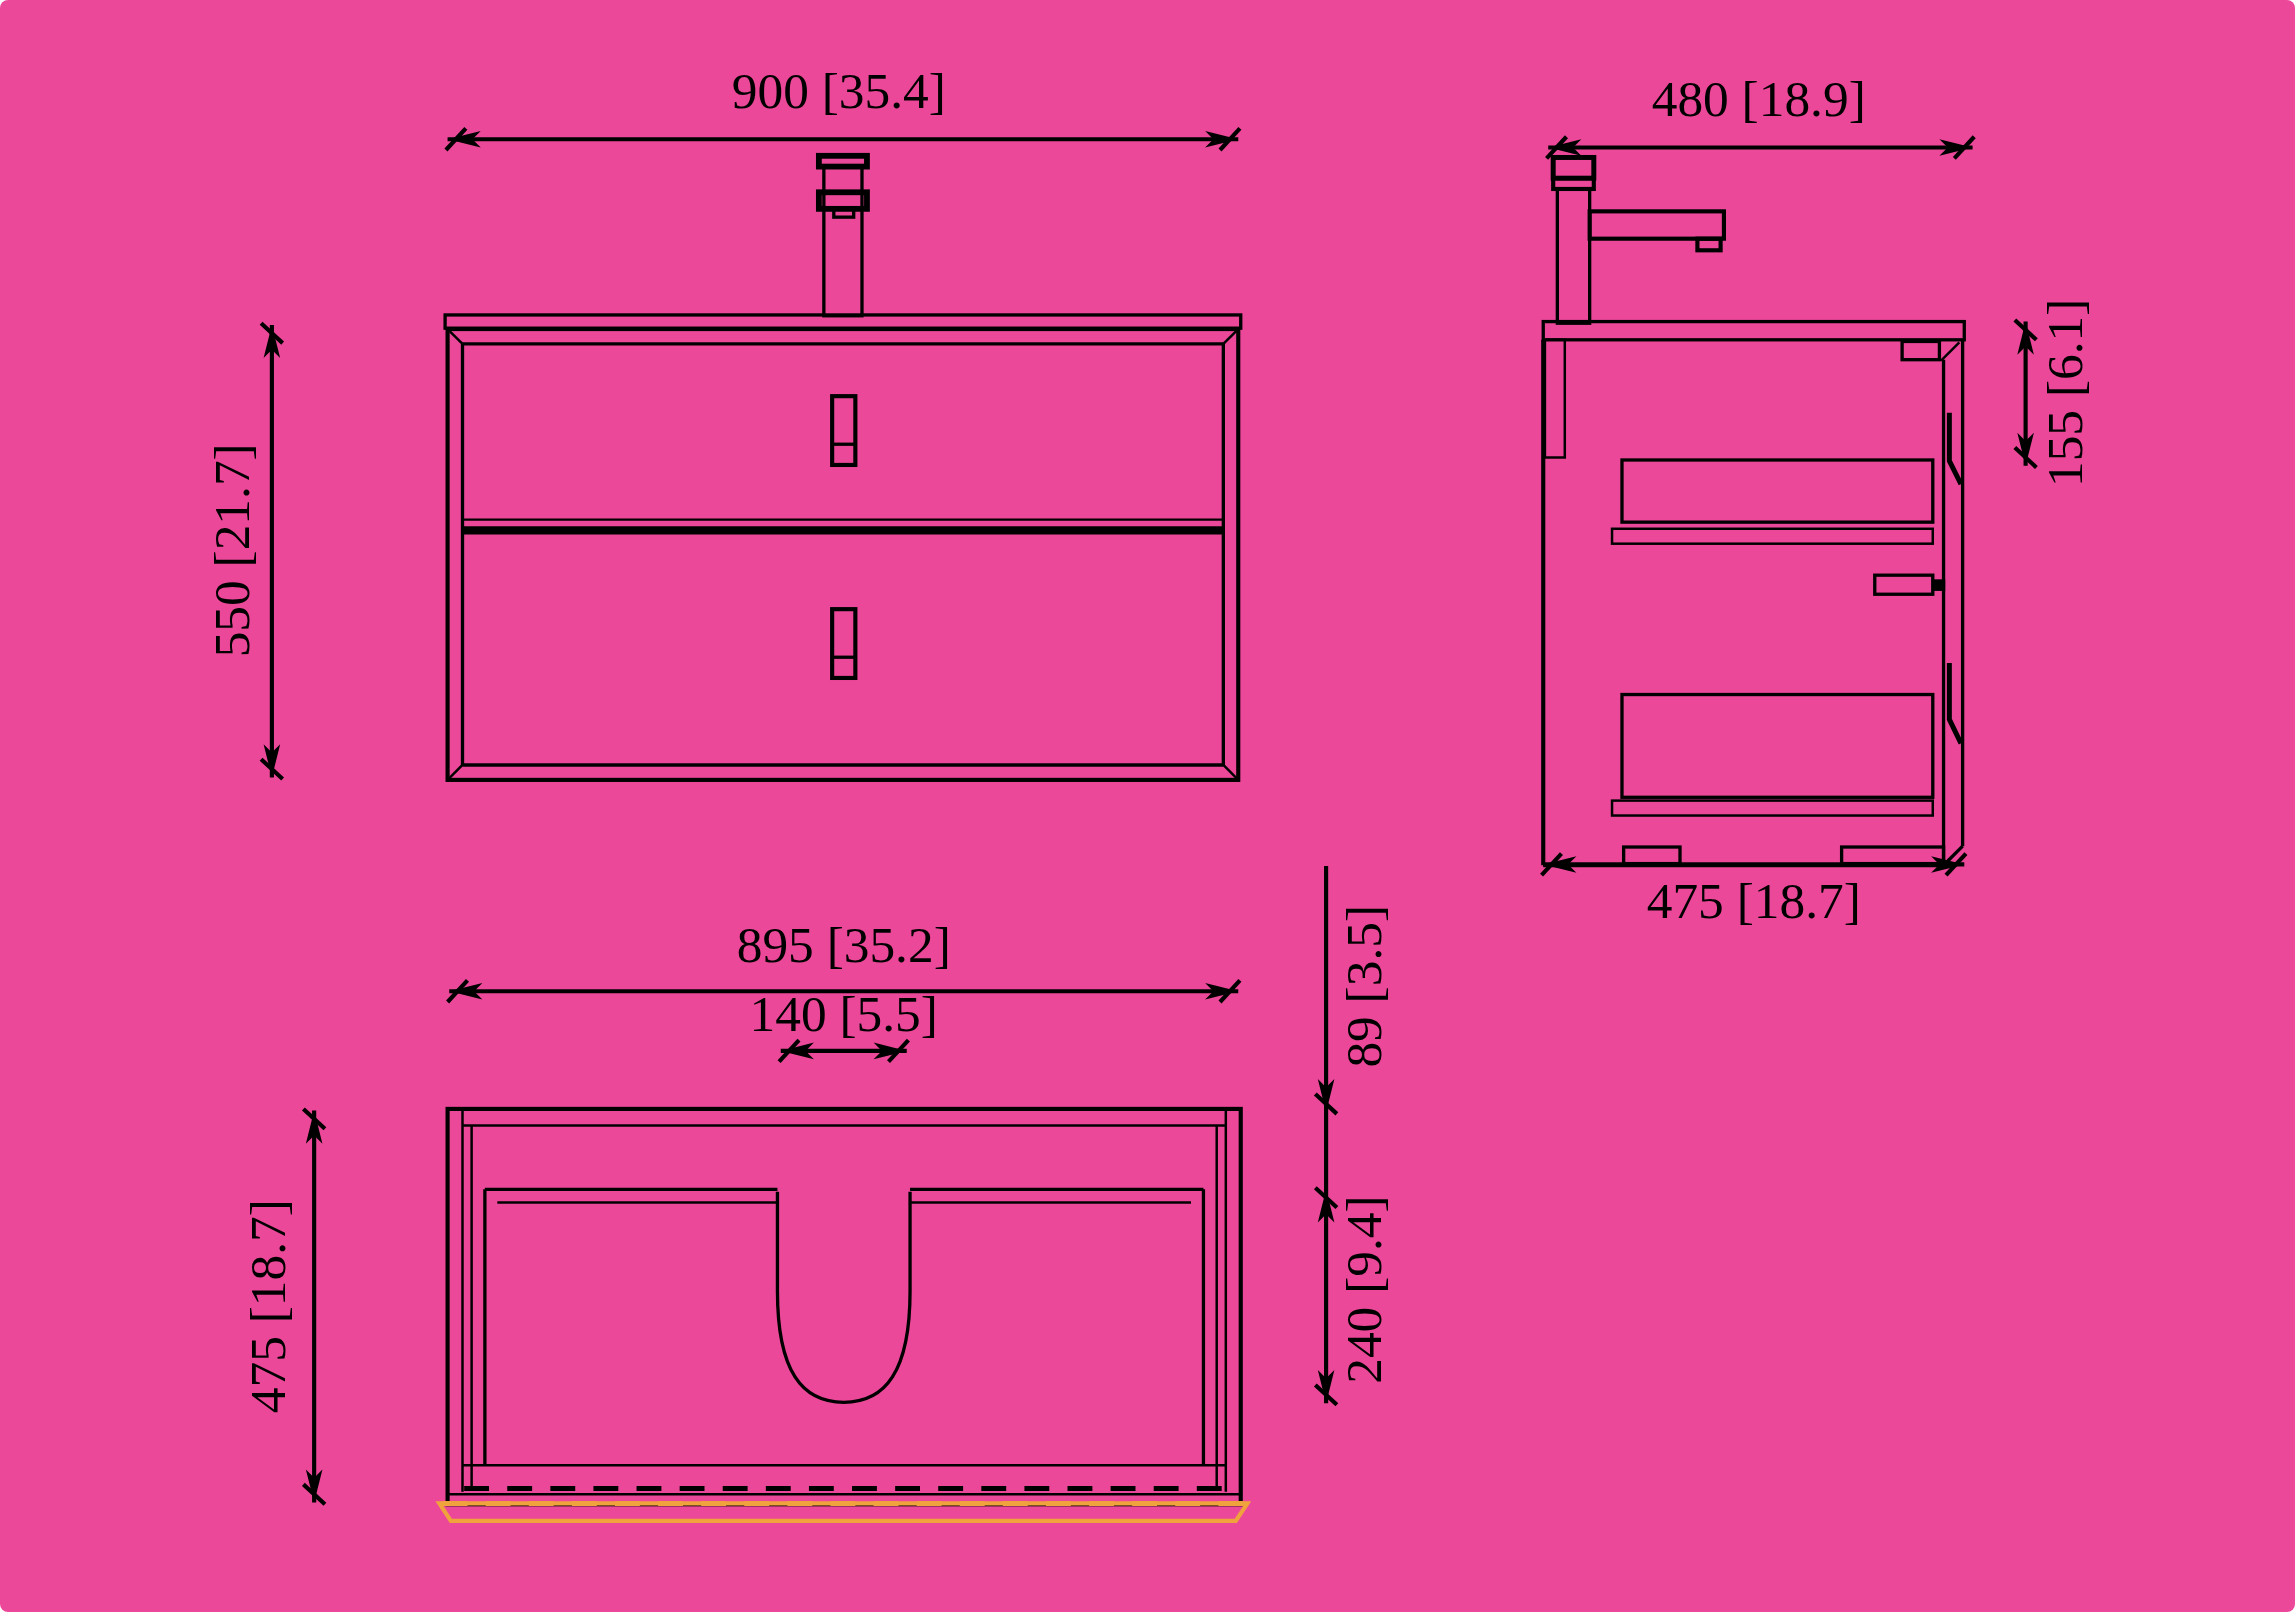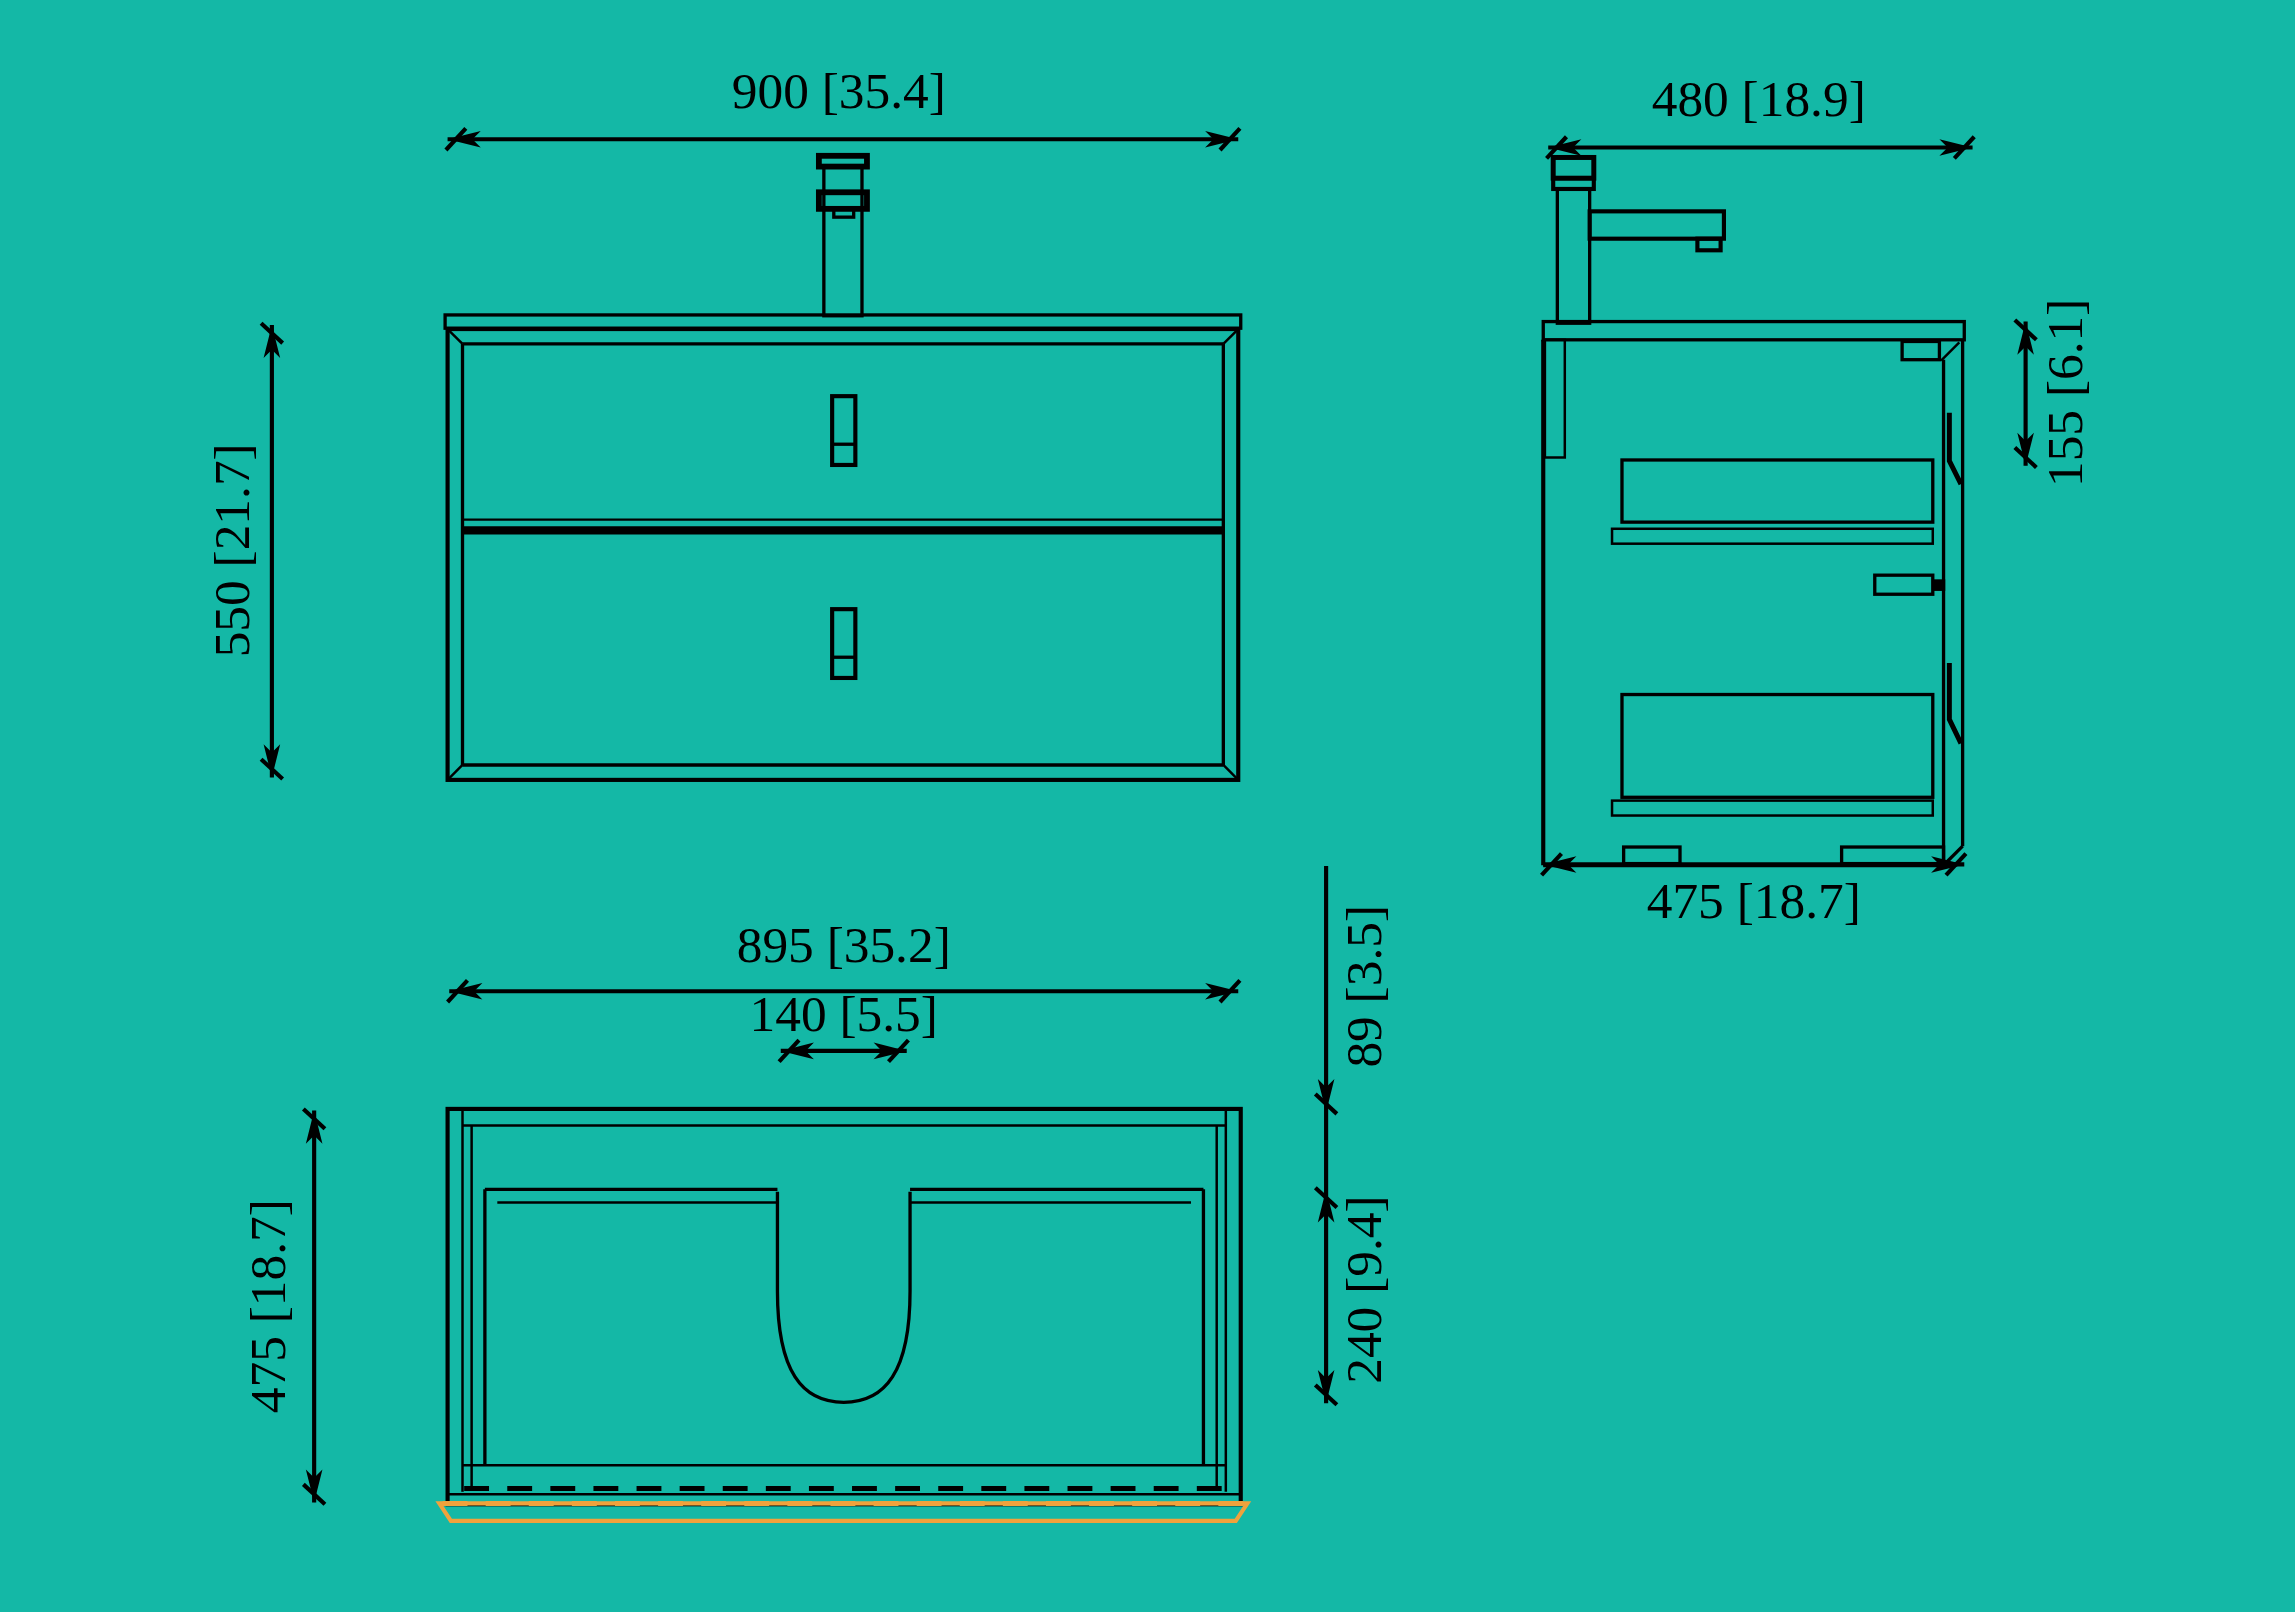--- a/index.html
+++ b/index.html
@@ -1,16 +1,16 @@
 <!DOCTYPE html>
 <html style="font-size:13.3px"><head>
 <meta charset="utf-8">
 <style>
   html,body{margin:0;padding:0;background:#ffffff;}
-  .stage{position:relative;width:2295px;height:1612px;background:#14b8a6;overflow:hidden;}
+  .stage{position:relative;width:2295px;height:1612px;background:#ec4899;overflow:hidden;border-radius:8px;}
   svg{position:absolute;left:0;top:0;}
   text{font-family:"Liberation Serif","DejaVu Serif",serif;font-size:62px;fill:#000;}
   .ln{stroke:#000;fill:none;}
   .dim{stroke:#000;stroke-width:5;fill:none;}
   .dart{fill:#000;stroke:none;}
   .tick{stroke:#000;stroke-width:5;fill:none;}
 </style>
 </head>
 <body>
 

